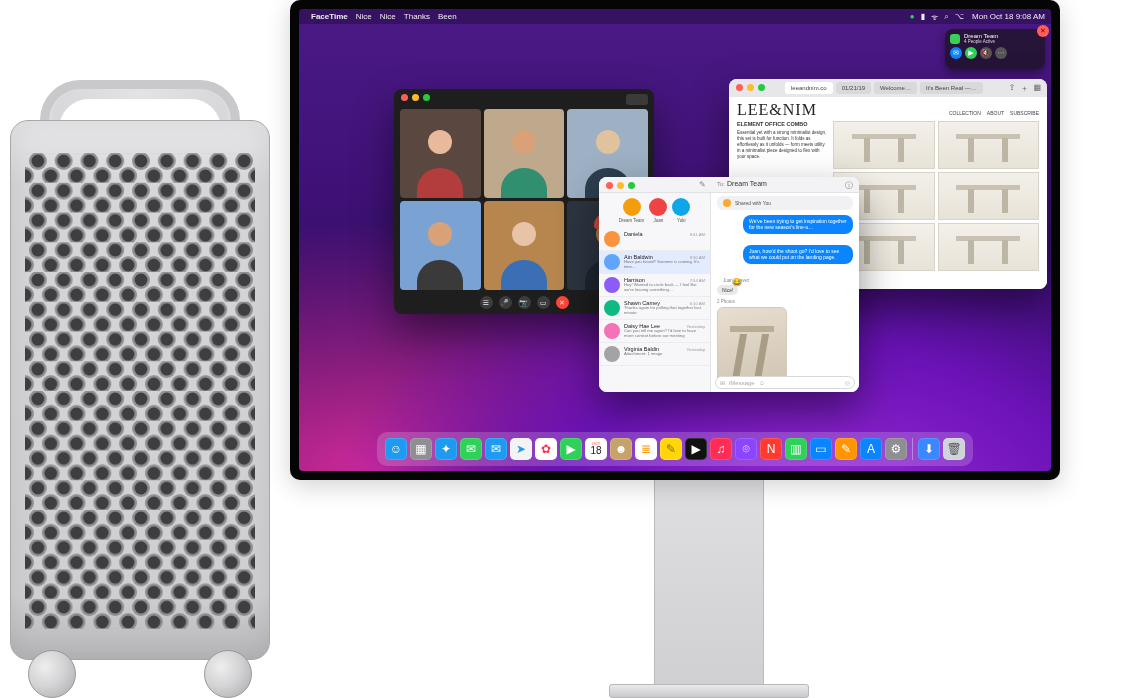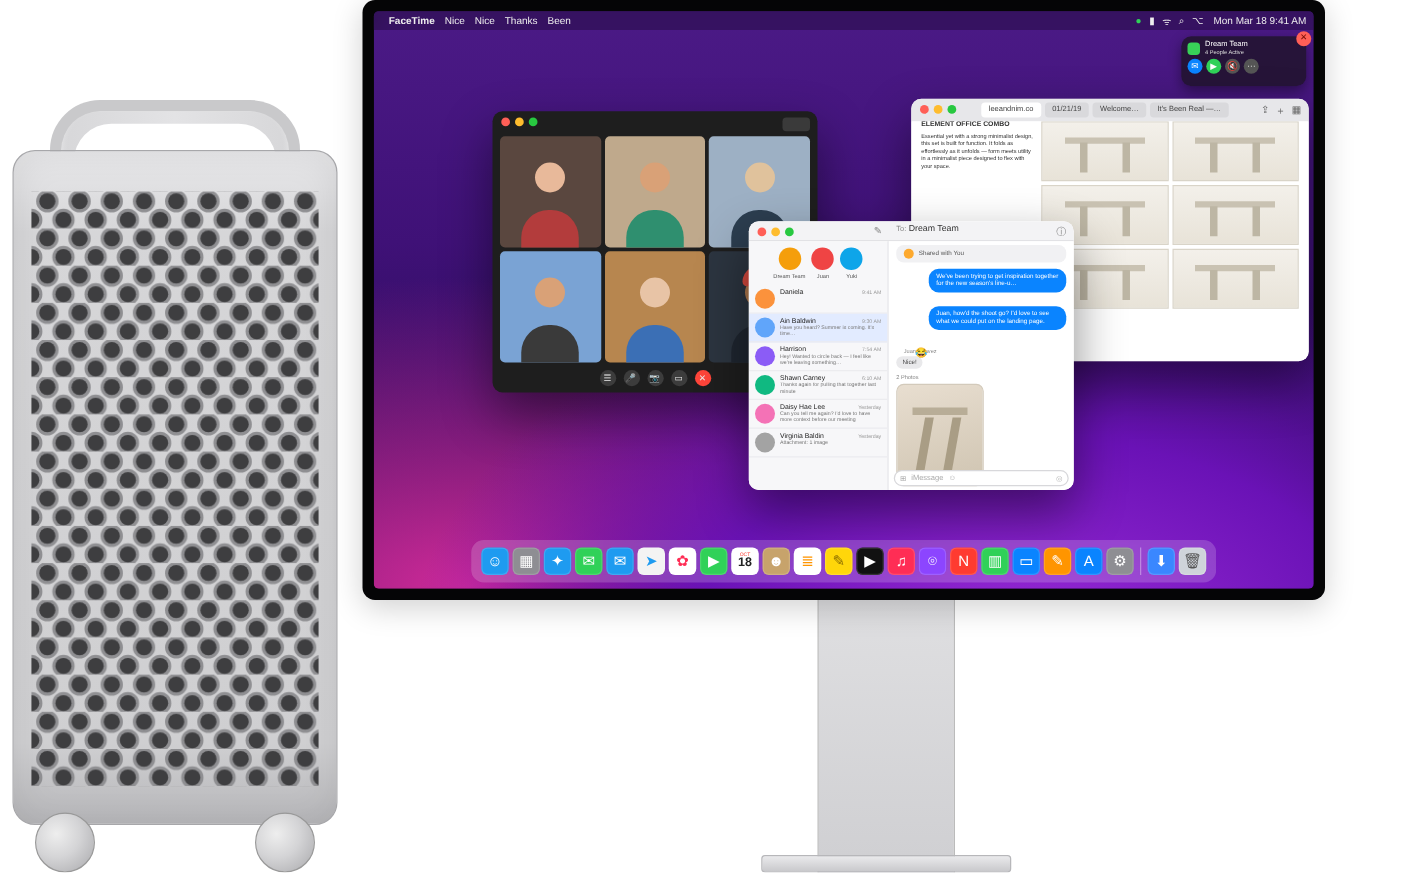--- a/index.html
+++ b/index.html
@@ -149,21 +149,21 @@
   .composer .send{margin-left:auto;color:#bbb;}
 
   
   .dock{position:absolute;bottom:5px;left:50%;transform:translateX(-50%);
         height:34px;padding:4px 8px;display:flex;align-items:center;gap:3px;
         background:rgba(255,255,255,.18);border-radius:10px;backdrop-filter:blur(8px);}
   .dock .sep{width:1px;height:22px;background:rgba(255,255,255,.35);margin:0 2px;}
   .di{width:22px;height:22px;border-radius:5px;display:flex;align-items:center;justify-content:center;font-size:12px;color:#fff;box-shadow:inset 0 0 0 1px rgba(255,255,255,.15);}
   .di.cal{background:#fff;color:#222;flex-direction:column;font-size:5px;line-height:1;}
   .di.cal .m{color:#ff3b30;font-size:4px;}
-  .di.cal .d{font-size:10px;font-weight:700;}
+  .di.cal .d{font-size:10px;font-weight:400;}
 
 </style>
 </head>
 <body>
 
 <div class="macpro">
   <div class="handle">
       <div class="handle-inner"></div>
     </div>
   <div class="macpro-body">
@@ -199,21 +199,21 @@
         <span class="m">Nice</span>
         <span class="m">Nice</span>
         <span class="m">Thanks</span>
         <span class="m">Been</span>
         <span class="spacer"></span>
         <span class="ic" style="color:#30d158">●</span>
         <span class="ic">▮</span>
         <span class="ic">ᯤ</span>
         <span class="ic">⌕</span>
         <span class="ic">⌥</span>
-        <span class="clock">Mon Mar 18  9:41 AM</span>
+        <span class="clock">Mon Oct 18  9:08 AM</span>
       </div>
 
       <div class="notif">
         <span class="close">✕</span>
         <div class="row1">
           <span class="appicon"></span>
           <div>
             <div style="font-size:6px;color:#fff">Dream Team</div>
             <div style="font-size:4.5px">4 People Active</div>
           </div>
@@ -239,20 +239,28 @@
               <div class="sf-tab">Welcome…</div>
               <div class="sf-tab">It's Been Real —…</div>
             </div>
           <div class="sf-tools">
             <span>⇪</span>
             <span>＋</span>
             <span>▦</span>
           </div>
         </div>
         <div class="sf-page">
+          <div class="brandbar">
+            <span class="brand">LEE&amp;NIM</span>
+            <div class="navlinks">
+              <span>COLLECTION</span>
+              <span>ABOUT</span>
+              <span>SUBSCRIBE</span>
+            </div>
+          </div>
           <div class="sf-body">
             <div class="sf-text">
               <h4>ELEMENT OFFICE COMBO</h4>
               <div>Essential yet with a strong minimalist design, this set is built for function. It folds as effortlessly as it unfolds — form meets utility in a minimalist piece designed to flex with your space.</div>
             </div>
             <div class="sf-imgs">
               <div class="ph"></div>
               <div class="ph"></div>
               <div class="ph"></div>
               <div class="ph"></div>

